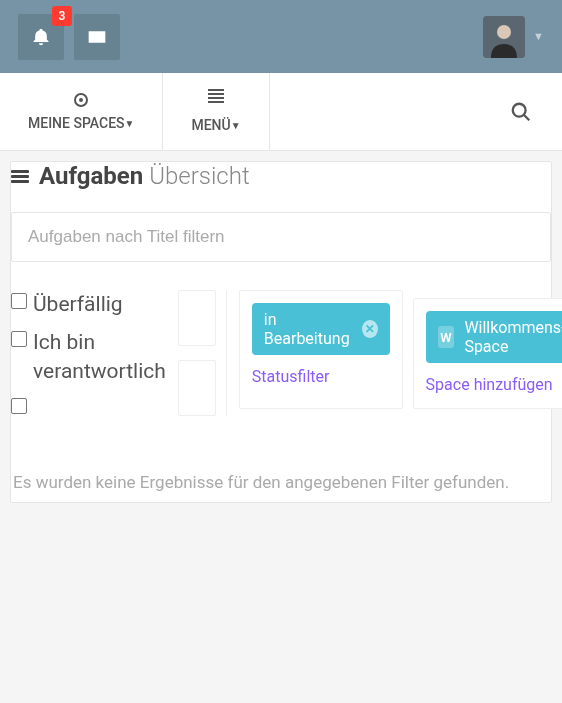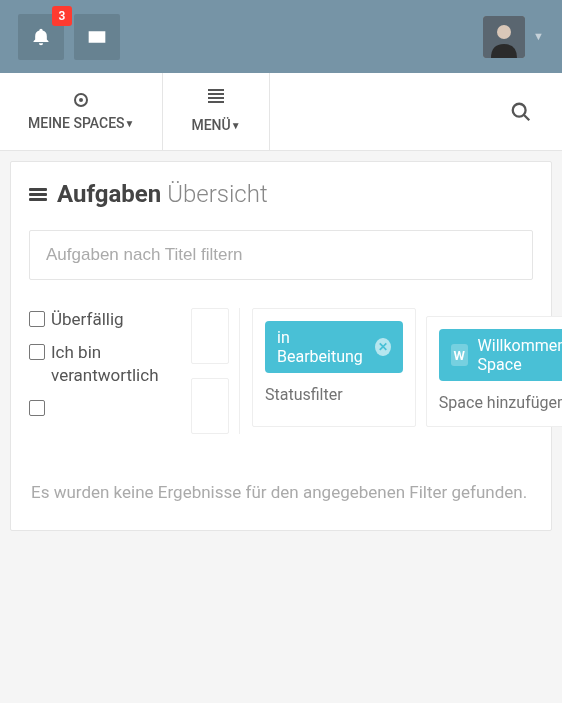--- a/index.html
+++ b/index.html
@@ -11,41 +11,41 @@
 .topbar-right { display: flex; align-items: center; gap: 8px; }
 .avatar { width: 42px; height: 42px; border-radius: 4px; background: linear-gradient(135deg,#8a7a6a 0%,#6b5d4f 100%); display:flex; align-items:center; justify-content:center; overflow:hidden; }
 .avatar svg { width: 42px; height: 42px; }
 .caret { color: #c5d1d9; font-size: 11px; }
 .navbar { background: #fff; display: flex; border-bottom: 1px solid #e5e5e5; }
 .nav-item { flex: 0 0 auto; padding: 14px 28px 16px; text-align: center; border-right: 1px solid #e5e5e5; cursor: pointer; color: #555; }
 .nav-item .nav-icon { font-size: 16px; margin-bottom: 6px; display:block; }
 .nav-item .nav-label { font-size: 14px; font-weight: 500; display: inline-flex; align-items: center; }
 .nav-search { flex: 1; display: flex; align-items: center; justify-content: flex-end; padding-right: 30px; color: #555; font-size: 20px; cursor: pointer; }
 .page { padding: 10px; }
-.card { background: #fff; border: 1px solid #e5e5e5; border-radius: 2px; padding: 18px; }
+.card { background: #fff; border: 1px solid #e5e5e5; border-radius: 2px; }
 .page-title { font-size: 24px; color: #444; margin-bottom: 22px; display: flex; align-items: center; gap: 10px; }
 .page-title .bold { font-weight: 700; }
 .page-title .thin { font-weight: 300; color: #888; }
 .title-icon { font-size: 22px; color: #444; }
 .filter-input { width: 100%; border: 1px solid #e5e5e5; border-radius: 2px; padding: 14px 16px; font-size: 17px; color: #c2410c; margin-bottom: 28px; outline: none; }
 .filter-input::placeholder { color: #aaa; }
 .filters-row { display: flex; gap: 12px; margin-bottom: 40px; align-items: flex-start; }
 .checkbox-col { flex: 0 0 150px; }
-.check-item { display: flex; align-items: flex-start; gap: 6px; font-size: 17px; color: #555; margin-bottom: 10px; cursor: pointer; line-height: 1.35; }
+.check-item { display: flex; align-items: flex-start; gap: 6px; font-size: 21px; color: #555; margin-bottom: 10px; cursor: pointer; line-height: 1.35; }
 .check-item .cb { flex: 0 0 auto; width: 16px; height: 16px; border: 1.5px solid #777; border-radius: 2px; margin-top: 3px; display:flex; align-items:center; justify-content:center; font-size:11px; color:#555; }
 .check-item.checked .cb::before { content: "✓"; font-weight:bold; }
 .spacer-col { flex: 0 0 40px; display:flex; flex-direction:column; gap:14px; border-right: 1px solid #eee; padding-right:10px;}
 .spacer-box { width: 38px; height: 56px; border: 1px solid #eee; border-radius: 2px; background:#fff; }
 .tags-col { flex: 1; display: flex; flex-direction: row; gap: 10px; }
 .tag-group { border: 1px solid #eee; border-radius: 2px; padding: 12px 12px 14px; background:#fff; }
 .tag-group + .tag-group { margin-top: 8px; }
 .tag { display: inline-flex; align-items: center; gap: 10px; background: #49c0d6; color: #fff; border-radius: 4px; padding: 7px 12px; font-size: 16px; margin-bottom: 12px; }
 .tag .x { background: rgba(255,255,255,0.6); color: #49c0d6; width: 18px; height: 18px; border-radius: 50%; display: flex; align-items: center; justify-content: center; font-size: 12px; font-weight: bold; cursor: pointer; }
 .tag .badge-letter { background: rgba(255,255,255,0.25); width: 22px; height: 22px; border-radius: 3px; display:flex; align-items:center; justify-content:center; font-size:13px; font-weight:600; }
-.tag-add { color: #737373; font-size: 16px; cursor: text; }
+.tag-add { color: #8b5cf6; font-size: 16px; cursor: text; }
 .empty-msg { color: #aaa; font-size: 17px; line-height: 1.5; padding: 6px 2px; }
 .menu-bars { display:inline-block; }
 .menu-bars span { display:block; width:16px; height:2px; background:#555; margin:2px 0; }
 .target-icon { width:14px; height:14px; border:2px solid #555; border-radius:50%; display:inline-flex; align-items:center; justify-content:center; }
 .target-icon::after { content:""; width:4px; height:4px; background:#555; border-radius:50%; }
 .list-icon span { display:block; width:18px; height:3px; background:#444; margin:2px 0; border-radius:1px; }
 </style>
 </head>
 <body>
 

